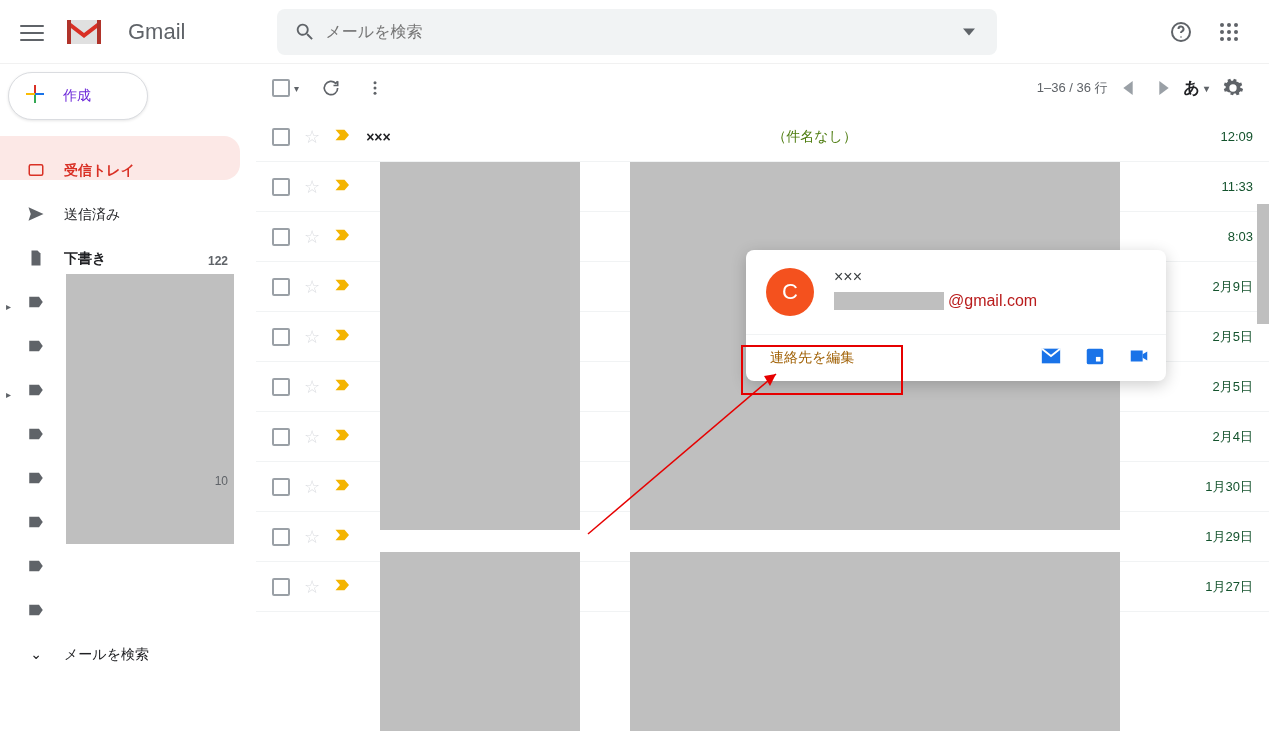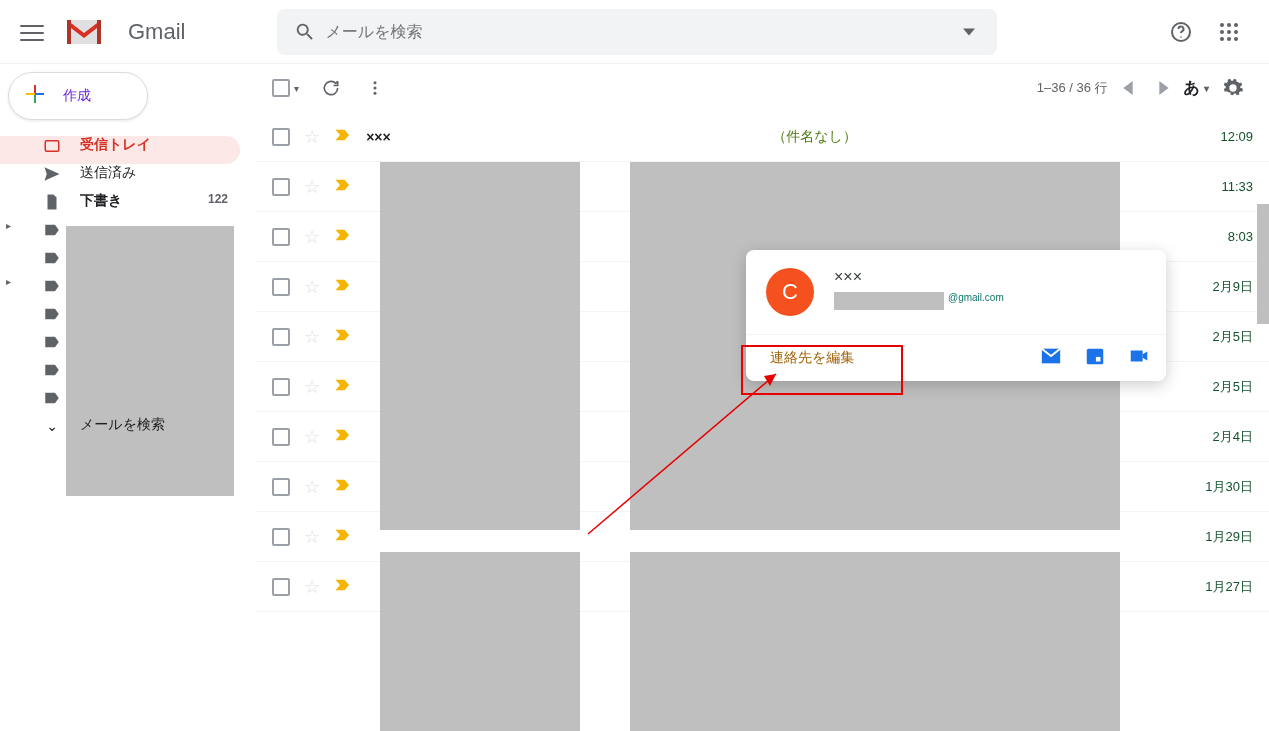--- a/index.html
+++ b/index.html
@@ -22,21 +22,21 @@
 
 .main { display: flex; height: calc(100vh - 64px); }
 .sidebar { width: 256px; padding: 8px 0; }
 .compose-btn { background: #fff; border: 1px solid #dadce0; border-radius: 24px; height: 48px; width: 140px; margin: 0 0 16px 8px; display: flex; align-items: center; padding: 0 20px 0 12px; box-shadow: 0 1px 3px rgba(0,0,0,0.1); cursor: pointer; }
 .compose-plus { width: 32px; height: 32px; position: relative; }
 .compose-plus::before, .compose-plus::after { content: ""; position: absolute; background: #34a853; }
 .compose-plus::before { width: 2px; height: 18px; left: 13px; top: 5px; background: linear-gradient(#d93025 0 50%, #34a853 50%); }
 .compose-plus::after { width: 18px; height: 2px; left: 5px; top: 13px; background: linear-gradient(90deg, #fbbc04 0 50%, #1a73e8 50%); }
 .compose-text { color: #6d28d9; font-size: 14px; margin-left: 10px; }
 
-.nav-item { height: 28px; display: flex; align-items: flex-start; padding: 0 12px 0 42px; border-radius: 0 16px 16px 0; margin-right: 16px; font-size: 14px; color: #202124; cursor: pointer; position: relative; }
+.nav-item { height: 44px; display: flex; align-items: flex-end; padding: 0 12px 0 26px; border-radius: 0 16px 16px 0; margin-right: 16px; font-size: 14px; color: #202124; cursor: pointer; position: relative; }
 .nav-item.active { background: #fce8e6; color: #d93025; font-weight: bold; }
 .nav-item .nav-icon { width: 20px; height: 20px; margin-right: 18px; display: flex; align-items: center; justify-content: center; }
 .nav-item .count { margin-left: auto; font-size: 12px; color: #5f6368; }
 .nav-arrow { position: absolute; left: 6px; font-size: 10px; color: #5f6368; }
 .label-placeholder { width: 160px; height: 20px; background: #bfbfbf; }
 
 .list-area { flex: 1; position: relative; }
 .toolbar { height: 48px; display: flex; align-items: center; padding: 0 16px; }
 .tb-left { display: flex; align-items: center; gap: 20px; }
 .chk { width: 18px; height: 18px; border: 2px solid #9aa0a6; border-radius: 2px; }
@@ -52,21 +52,21 @@
 .sender { width: 60px; font-weight: bold; }
 .subject-area { flex: 1; position: relative; height: 100%; display: flex; align-items: center; }
 .subject-text { position: absolute; left: 50%; transform: translateX(-50%); color: #4d7c0f; }
 .row-date { margin-left: auto; color: #14532d; font-size: 13px; min-width: 50px; text-align: right; }
 .redact-strip { position: absolute; background: #bfbfbf; }
 
 .contact-card { position: absolute; top: 186px; left: 490px; width: 420px; background: #fff; border-radius: 8px; box-shadow: 0 4px 16px rgba(0,0,0,0.2); z-index: 10; }
 .card-top { display: flex; padding: 18px 20px; align-items: flex-start; }
 .avatar { width: 48px; height: 48px; border-radius: 50%; background: #f4511e; color: #fff; display: flex; align-items: center; justify-content: center; font-size: 22px; margin-right: 20px; }
 .card-name { font-size: 16px; color: #3c4043; margin-bottom: 6px; }
-.card-email { font-size: 10px; color: #0f766e; display: flex; gap: 4px; }
+.card-email { font-size: 16px; color: #b91c1c; display: flex; gap: 4px; }
 .email-redact { display: inline-block; width: 110px; height: 18px; background: #bfbfbf; }
 .card-bottom { display: flex; align-items: center; padding: 10px 16px; border-top: 1px solid #f1f3f4; }
 .edit-link { color: #a16207; font-size: 14px; padding: 4px 8px; }
 .card-actions { margin-left: auto; display: flex; gap: 22px; }
 .card-actions svg { width: 22px; height: 22px; fill: #1a73e8; }
 
 .annot-box { position: absolute; border: 2px solid #e60000; pointer-events: none; z-index: 20; }
 .annot-arrow { position: absolute; z-index: 20; pointer-events: none; }
 
 .scroll-thumb { position: absolute; right: 0; top: 140px; width: 12px; height: 120px; background: #bfbfbf; }
@@ -188,20 +188,28 @@
             <path d="M3 5h13l5 7-5 7H3z"></path>
           </svg>
         </span>
     </div>
     <div class="nav-item">
       <span class="nav-icon">
           <svg width="18" height="18" viewBox="0 0 24 24" fill="#5f6368">
             <path d="M3 5h13l5 7-5 7H3z"></path>
           </svg>
         </span>
+    </div>
+    <div class="nav-item">
+      <span class="nav-icon">
+          <svg width="18" height="18" viewBox="0 0 24 24" fill="#5f6368">
+            <path d="M3 5h13l5 7-5 7H3z"></path>
+          </svg>
+        </span>
+      <span class="count">10</span>
     </div>
     <div class="nav-item">
       <span class="nav-icon">
           <svg width="18" height="18" viewBox="0 0 24 24" fill="#5f6368">
             <path d="M3 5h13l5 7-5 7H3z"></path>
           </svg>
         </span>
     </div>
     <div class="nav-item">
       <span class="nav-icon">

